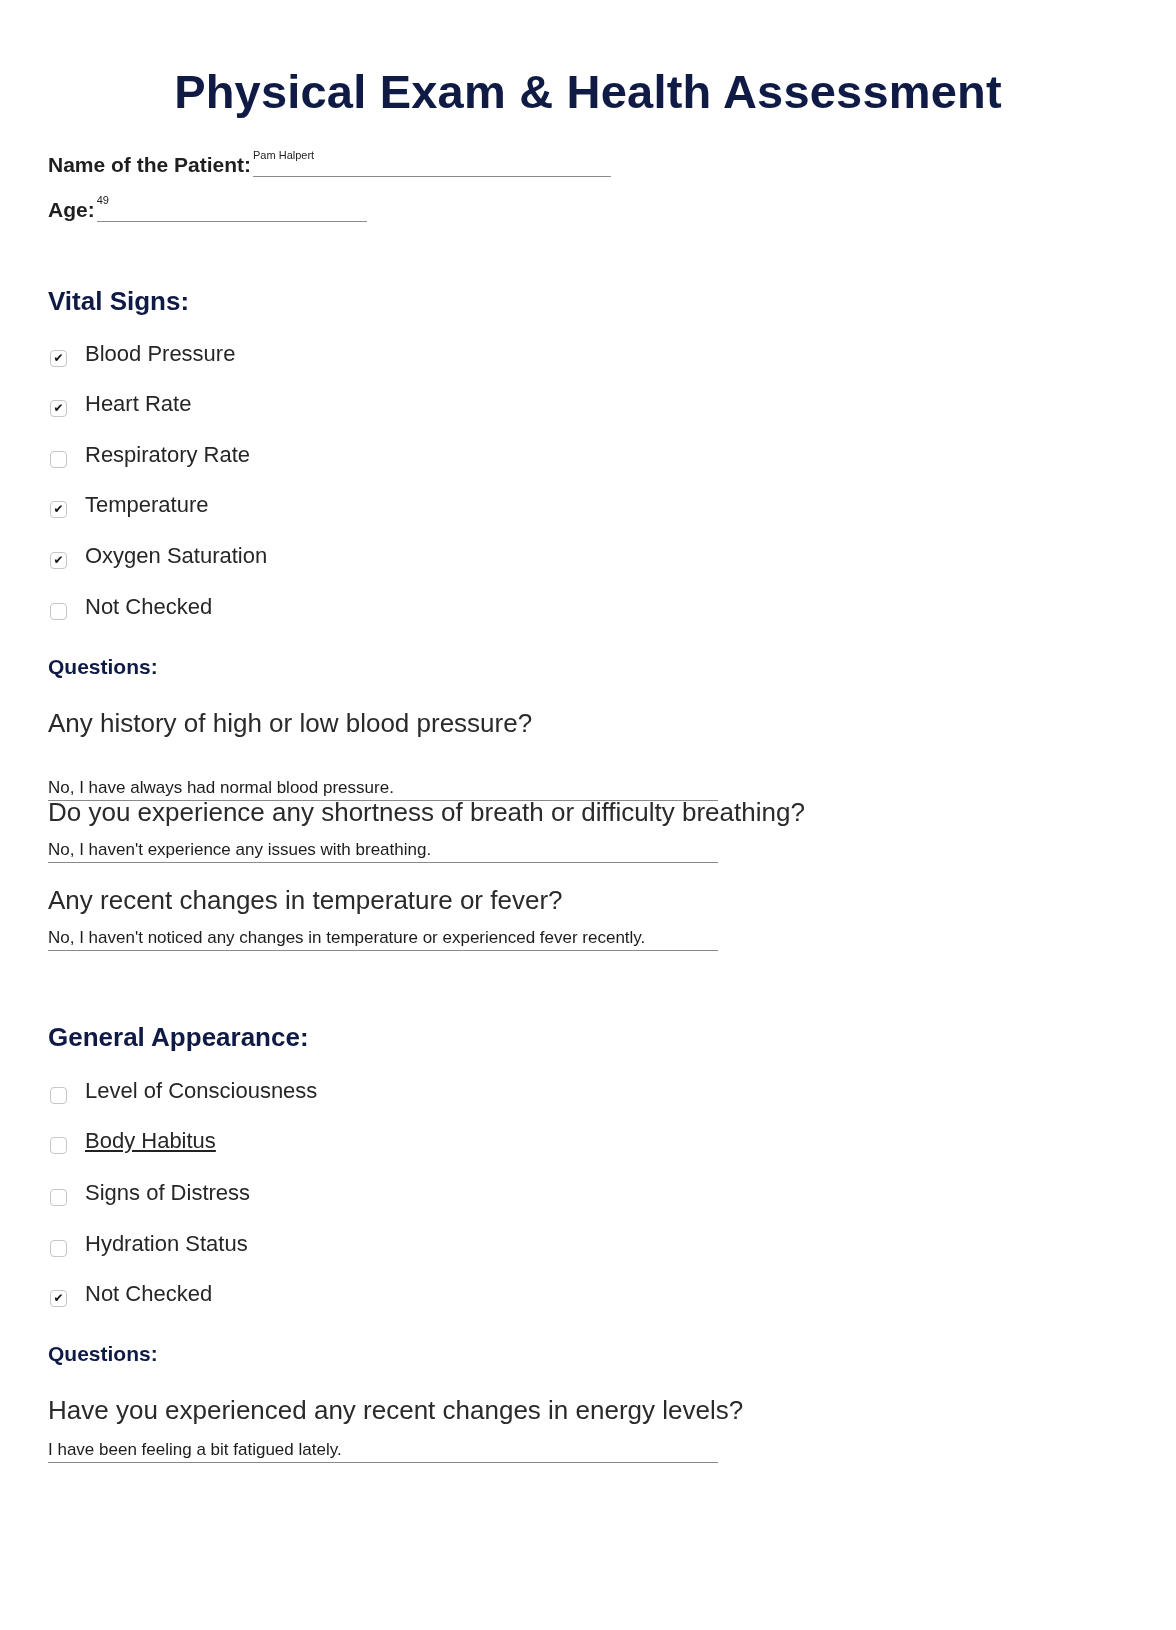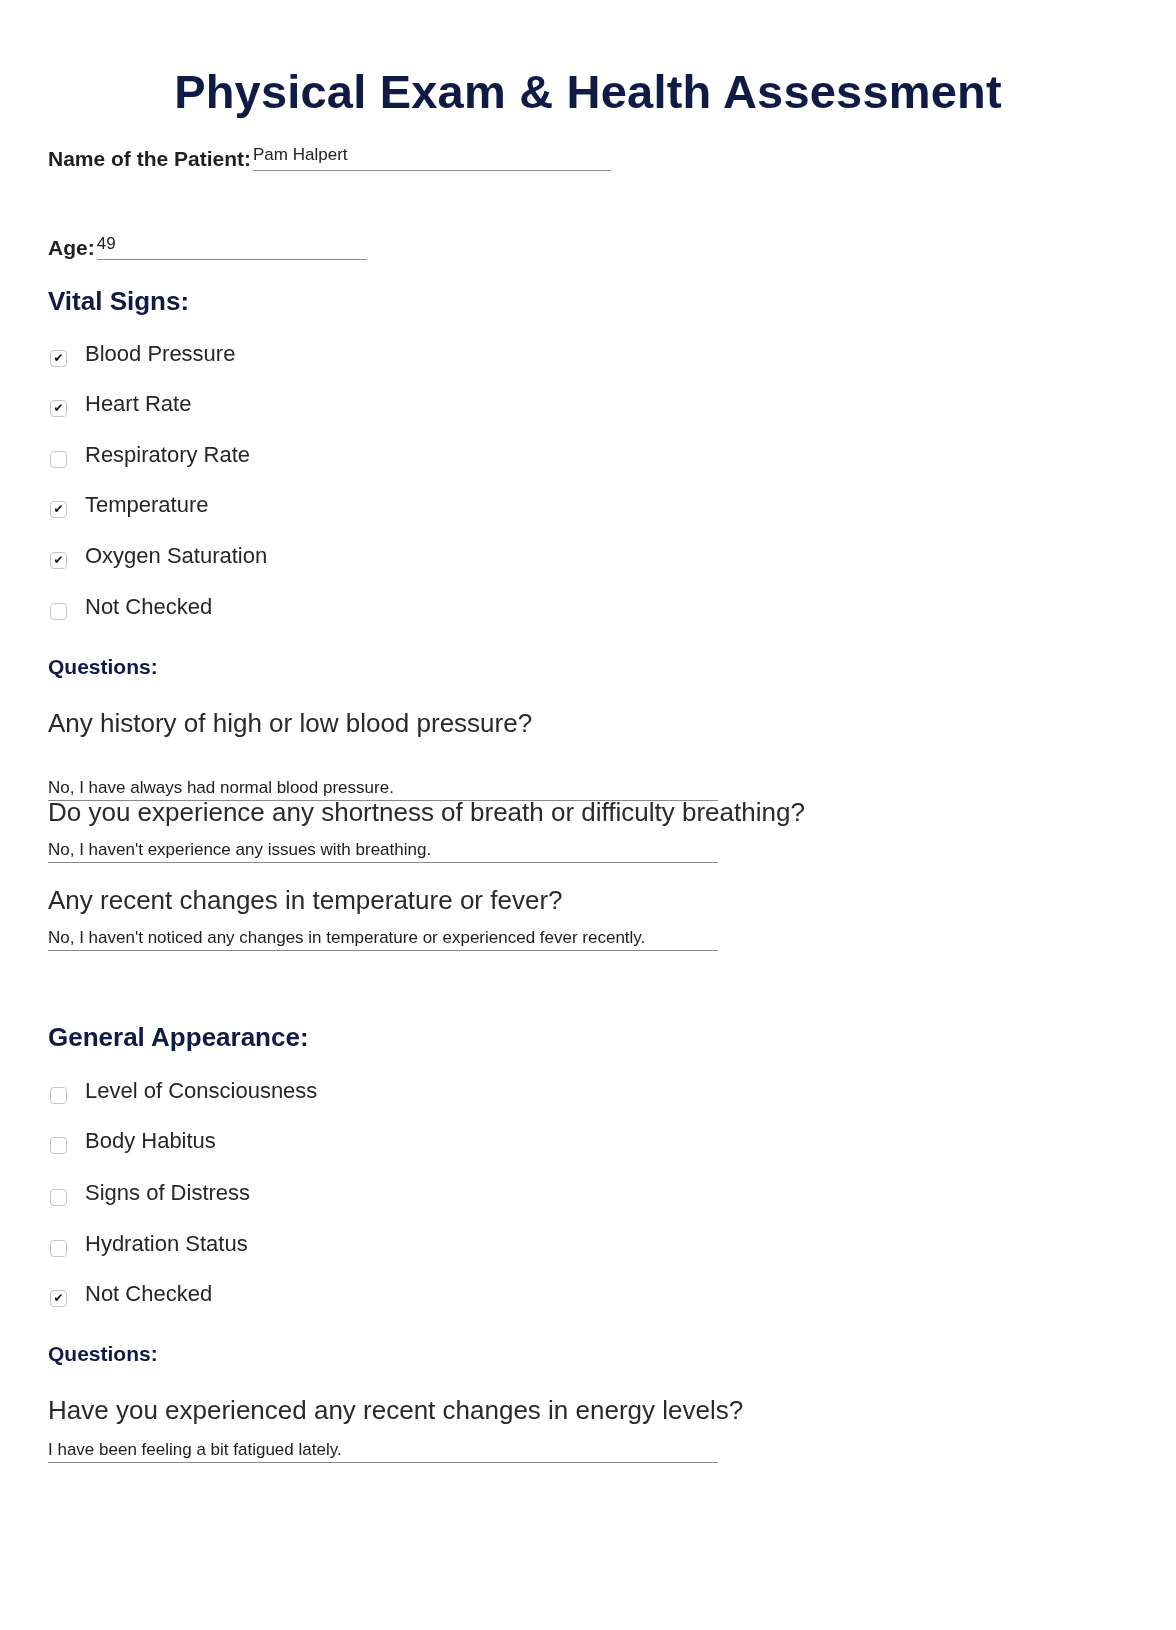--- a/index.html
+++ b/index.html
@@ -1,39 +1,39 @@
 <!DOCTYPE html>
 <html><head>
 <meta charset="utf-8">
 <style>
   html, body { margin: 0; padding: 0; background: #ffffff; }
   body { width: 1176px; height: 1630px; position: relative; font-family: "Liberation Sans", sans-serif; color: #222; overflow: hidden; }
   .title { position: absolute; top: 64px; left: 0; width: 1176px; text-align: center; font-size: 47px; font-weight: bold; color: #0f1b45; margin: 0; letter-spacing: 0.2px; }
   .field { position: absolute; left: 48px; font-size: 21px; font-weight: bold; color: #1f1f1f; display: flex; align-items: flex-end; }
-  .field .value { font-weight: normal; font-size: 17px; color: #222; border-bottom: 1.5px solid #8a8a8a; padding-bottom: 6px; margin-left: 2px; line-height: 18px; }
+  .field .value { font-weight: normal; font-size: 11px; color: #222; border-bottom: 1.5px solid #8a8a8a; padding-bottom: 12px; margin-left: 2px; line-height: 18px; }
   .section-h { position: absolute; left: 48px; font-size: 26px; font-weight: bold; color: #0f1b45; margin: 0; }
   .sub-h { position: absolute; left: 48px; font-size: 21px; font-weight: bold; color: #0f1b45; margin: 0; }
   .cb-row { position: absolute; left: 50px; display: flex; align-items: center; height: 28px; }
   .cb { width: 17px; height: 17px; border: 1.5px solid #c6c6c6; border-radius: 4px; box-sizing: border-box; margin-top: 8px; position: relative; background: #fff; display: flex; align-items: center; justify-content: center; font-size: 12px; color: #111; line-height: 1; }
   .cb-label { margin-left: 18px; font-size: 22px; color: #262626; }
   .question { position: absolute; left: 48px; font-size: 26px; color: #2a2a2a; }
   .answer { position: absolute; left: 48px; width: 698px; font-size: 17px; color: #1c1c1c; border-bottom: 1.5px solid #8a8a8a; padding-bottom: 2px; line-height: 20px; white-space: nowrap; }
 </style>
 </head>
 <body>
 
 <h1 class="title">Physical Exam &amp; Health Assessment</h1>
 
 <div class="field" style="top:146px;">
   <span>Name of the Patient:</span>
   <span class="value" style="width:358px;">Pam Halpert</span>
 </div>
 <div class="field" style="top:191px;">
   <span>Age:</span>
-  <span class="value" style="width:270px;margin-top:44px;">49</span>
+  <span class="value" style="width:270px;">49</span>
 </div>
 
 <h2 class="section-h" style="top:286px;">Vital Signs:</h2>
 
 <div class="cb-row" style="top:340px;">
   <span class="cb">✔</span>
   <span class="cb-label">Blood Pressure</span>
 </div>
 <div class="cb-row" style="top:390px;">
   <span class="cb">✔</span>
@@ -66,21 +66,21 @@
 
 <div class="question" style="top:885px;">Any recent changes in temperature or fever?</div>
 <div class="answer" style="top:928px;width:670px;">No, I haven't noticed any changes in temperature or experienced fever recently.</div>
 
 <h2 class="section-h" style="top:1022px;">General Appearance:</h2>
 
 <div class="cb-row" style="top:1077px;">
   <span class="cb"></span>
   <span class="cb-label">Level of Consciousness</span>
 </div>
-<div class="cb-row" style="top:1127px;">
+<div class="cb-row" style="top:1127px;text-decoration:underline;">
   <span class="cb"></span>
   <span class="cb-label">Body Habitus</span>
 </div>
 <div class="cb-row" style="top:1179px;">
   <span class="cb"></span>
   <span class="cb-label">Signs of Distress</span>
 </div>
 <div class="cb-row" style="top:1230px;">
   <span class="cb"></span>
   <span class="cb-label">Hydration Status</span>

